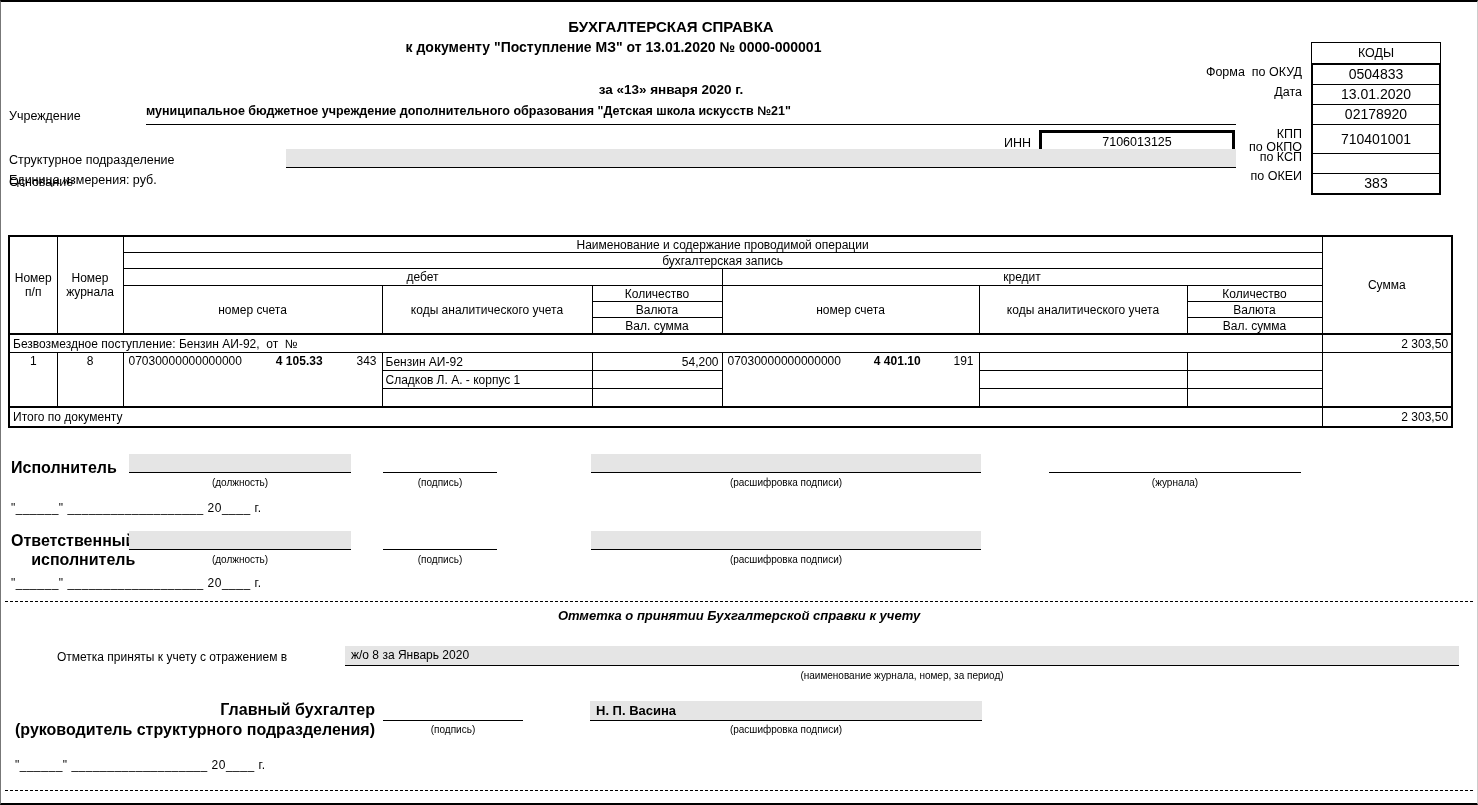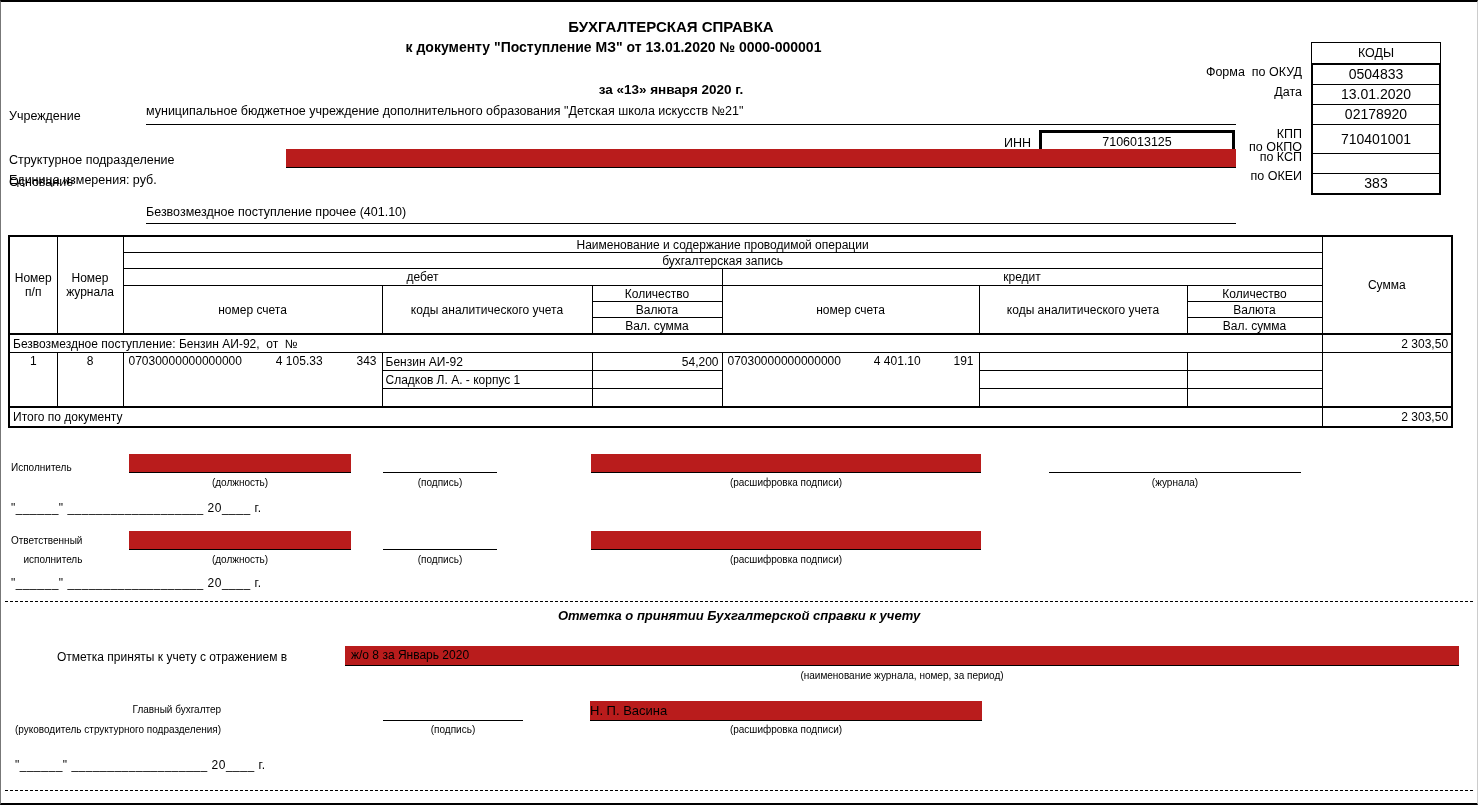--- a/index.html
+++ b/index.html
@@ -5,28 +5,28 @@
   html,body{margin:0;padding:0;background:#fff;}
   .page{
     position:relative;width:1478px;height:805px;box-sizing:border-box;
     background:#fff;color:#000;
     font-family:"Liberation Sans","DejaVu Sans",sans-serif;font-size:12px;
     border-top:2px solid #000;border-bottom:2px solid #000;
     border-left:1px solid #777;border-right:1px solid #ccc;
     overflow:hidden;
   }
   .abs{position:absolute;}
-  .b{font-weight:normal;}
+  .b{font-weight:bold;}
   .center{text-align:center;}
   .right{text-align:right;}
   .pre{white-space:pre-line;text-align:right;}
   .prewrap{white-space:pre-wrap;}
   .cap{font-size:10px;text-align:center;}
   .uline{border-bottom:1px solid #000;}
-  .yellow{background:#b91c1c;border-bottom:1px solid #000;}
+  .yellow{background:#e5e5e5;border-bottom:1px solid #000;}
   
   .title1{left:0;top:16px;width:1340px;text-align:center;font-size:15px;font-weight:bold;}
   .title2{left:0;top:37px;width:1225px;text-align:center;font-size:14px;font-weight:bold;}
   .period{left:0;top:80px;width:1340px;text-align:center;font-size:13.5px;font-weight:bold;}
   
   .codes{left:1145px;top:40px;width:300px;}
   .codes-title{position:absolute;left:165px;top:0;width:128px;height:20px;line-height:20px;
     border:1px solid #000;text-align:center;font-size:12.5px;}
   .codes-rows{position:absolute;left:165px;top:21px;width:130px;border:2px solid #000;box-sizing:border-box;}
   .crow{display:flex;}
@@ -44,21 +44,21 @@
     border:2px solid #000;table-layout:fixed;font-size:12px;}
   table.main td{border:1px solid #000;padding:0 3px;height:15px;line-height:14px;overflow:hidden;}
   table.main tr.h3 td{height:16px;}
   table.main td.hc{text-align:center;vertical-align:middle;}
   table.main tr.group td{border-top:2px solid #000;height:17px;line-height:16px;}
   table.main tr.det td{height:17px;line-height:16px;}
   table.main tr.total td{border-top:2px solid #000;height:18px;line-height:17px;}
   table.main td.top{vertical-align:top;}
   .acct{display:flex;justify-content:space-between;padding:0 2px;}
   
-  .sig-label{font-size:10px;font-weight:normal;line-height:19px;}
+  .sig-label{font-size:16px;font-weight:bold;line-height:19px;}
   .field{height:19px;box-sizing:border-box;}
   .dateline{font-size:12px;letter-spacing:0.5px;}
   
   .accept{left:4px;top:599px;width:1468px;height:188px;border-top:1px dashed #000;border-bottom:1px dashed #000;}
   .accept-title{left:0;top:6px;width:100%;text-align:center;font-weight:bold;font-style:italic;font-size:13px;}
 </style>
 </head>
 <body>
 
 <div class="page">
@@ -103,21 +103,20 @@
   <div class="abs uline b" style="left:145px;top:102px;width:1090px;height:20px;font-size:12.5px;">муниципальное бюджетное учреждение дополнительного образования "Детская школа искусств №21"</div>
 
   <div class="abs lbl right" style="left:950px;top:134px;width:80px;">ИНН</div>
   <div class="abs inn-box">7106013125</div>
 
   <div class="abs lbl" style="left:8px;top:151px;">Структурное подразделение</div>
   <div class="abs yellow field" style="left:285px;top:147px;width:950px;"></div>
 
   <div class="abs lbl" style="left:8px;top:171px;">Единица измерения: руб.</div>
   <div class="abs lbl" style="left:8px;top:173px;">Основание</div>
-  <div class="abs uline" style="left:145px;top:203px;width:1090px;height:18px;font-size:12.5px;">Безвозмездное поступление прочее (401.10)</div>
 
   <table class="main">
     <colgroup>
       <col style="width:48px;">
         <col style="width:66px;">
         <col style="width:259px;">
         <col style="width:210px;">
       <col style="width:130px;">
         <col style="width:257px;">
         <col style="width:208px;">
@@ -229,18 +228,18 @@
   <div class="abs accept">
     <div class="abs accept-title">Отметка о принятии Бухгалтерской справки к учету</div>
     <div class="abs" style="left:52px;top:48px;font-size:12px;">Отметка приняты к учету с отражением в</div>
     <div class="abs yellow" style="left:340px;top:44px;width:1114px;height:20px;padding-left:6px;box-sizing:border-box;font-size:12px;line-height:19px;">ж/о 8 за Январь 2020</div>
     <div class="abs cap" style="left:340px;top:68px;width:1114px;">(наименование журнала, номер, за период)</div>
 
     <div class="abs sig-label pre" style="left:10px;top:98px;line-height:20px;">Главный бухгалтер
 (руководитель структурного подразделения)</div>
     <div class="abs uline" style="left:378px;top:102px;width:140px;height:16px;"></div>
     <div class="abs cap" style="left:378px;top:122px;width:140px;">(подпись)</div>
-    <div class="abs yellow b" style="left:585px;top:99px;width:392px;height:20px;box-sizing:border-box;font-size:13px;line-height:19px;">Н. П. Васина</div>
+    <div class="abs yellow b" style="left:585px;top:99px;width:392px;height:20px;padding-left:6px;box-sizing:border-box;font-size:13px;line-height:19px;">Н. П. Васина</div>
     <div class="abs cap" style="left:585px;top:122px;width:392px;">(расшифровка подписи)</div>
     <div class="abs dateline" style="left:10px;top:156px;">"______" ___________________ 20____ г.</div>
   </div>
 
 </div>
 
 </body></html>

